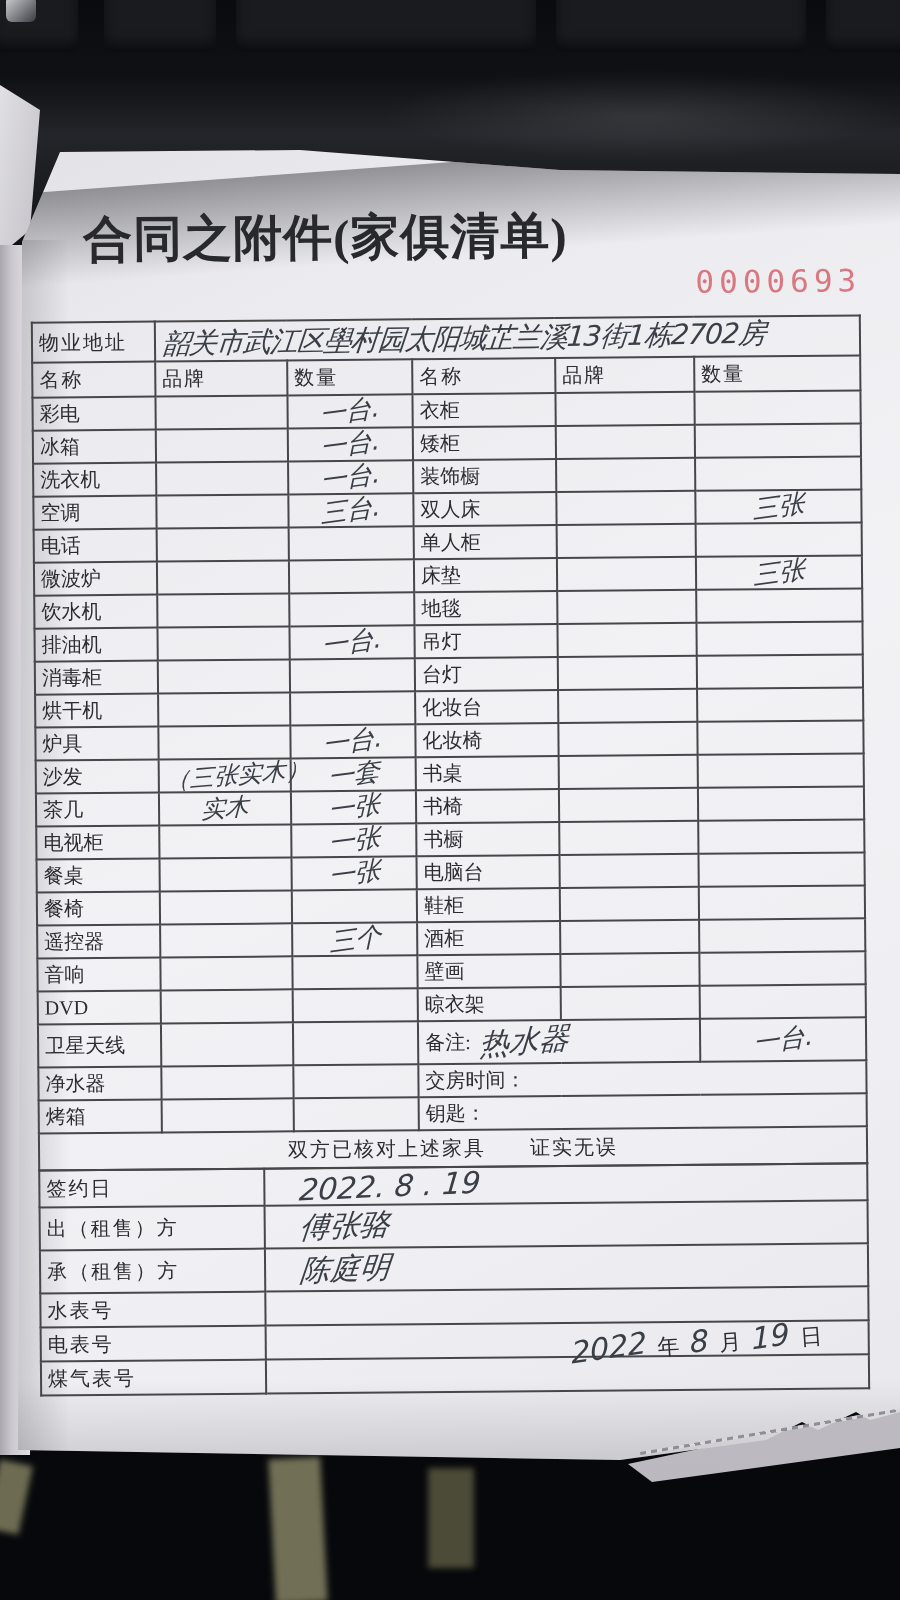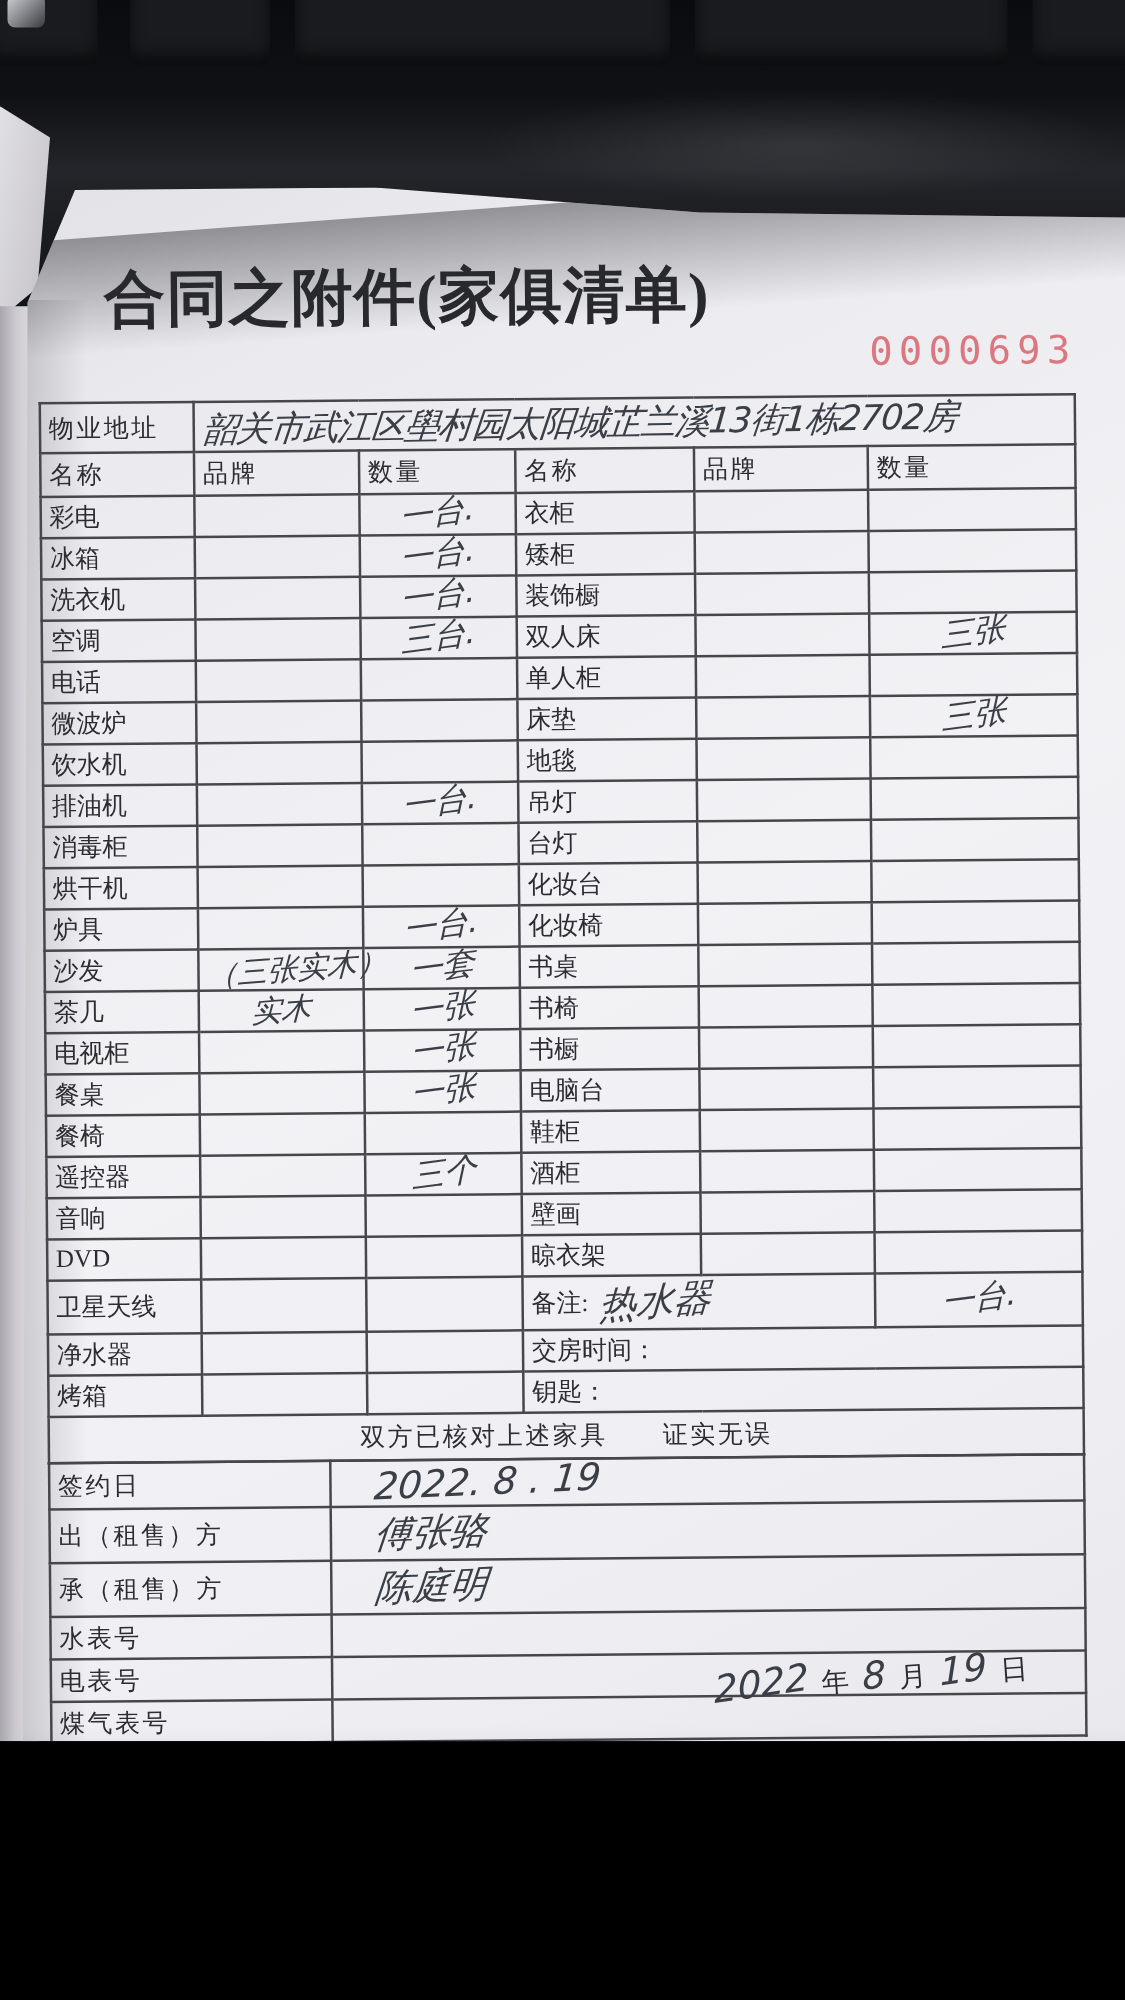--- a/index.html
+++ b/index.html
@@ -1,16 +1,16 @@
 <!DOCTYPE html>
 <html><head>
 <meta charset="utf-8">
 <style>
   html,body{margin:0;padding:0;background:#000;}
-  .photo{position:relative;width:900px;height:1393px;overflow:hidden;
+  .photo{position:relative;width:900px;height:1600px;overflow:hidden;
          background:#0a0b0e;font-family:"Liberation Serif","DejaVu Serif",serif;}
 
   
   .keyboard{position:absolute;left:0;top:0;width:900px;height:260px;
     background:linear-gradient(180deg,#0a0b0e 0%,#101114 30%,#24252a 52%,#1b1c20 72%,#101116 100%);}
   .key{position:absolute;top:-6px;height:58px;background:#1a1b1f;border-radius:7px;
        box-shadow:inset 0 -8px 12px rgba(0,0,0,.55);}
   .key-glint{position:absolute;left:14px;top:2px;width:30px;height:26px;border-radius:6px;
        background:linear-gradient(135deg,#cfd0d4 0%,#8e8f94 45%,#3a3b40 100%);}
   .kb-sheen{position:absolute;left:380px;top:70px;width:520px;height:90px;border-radius:50%;

